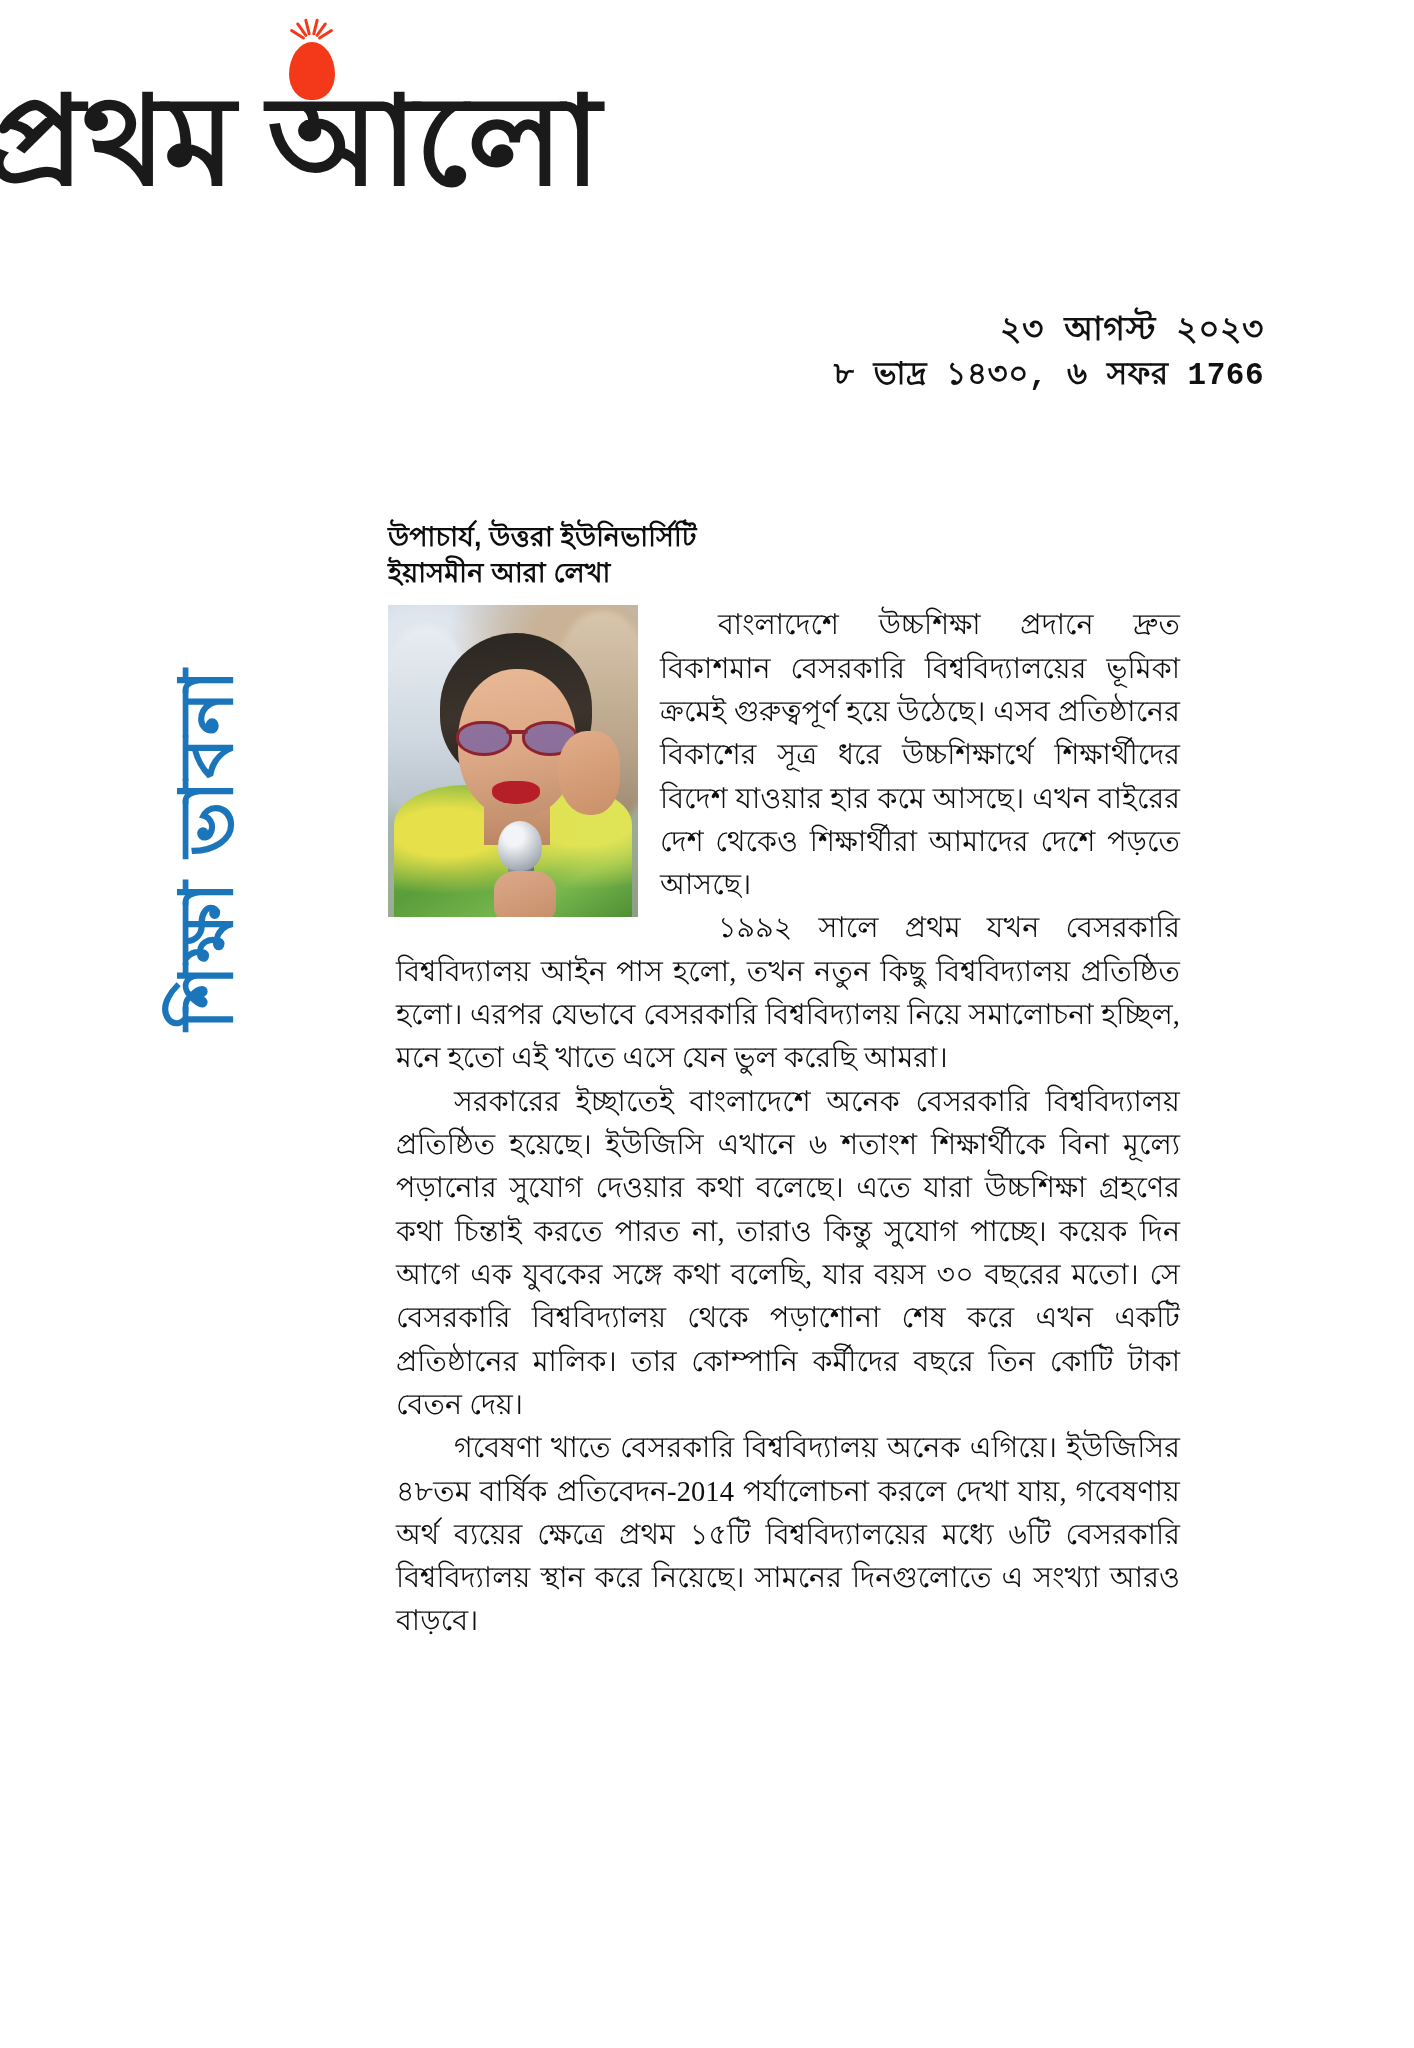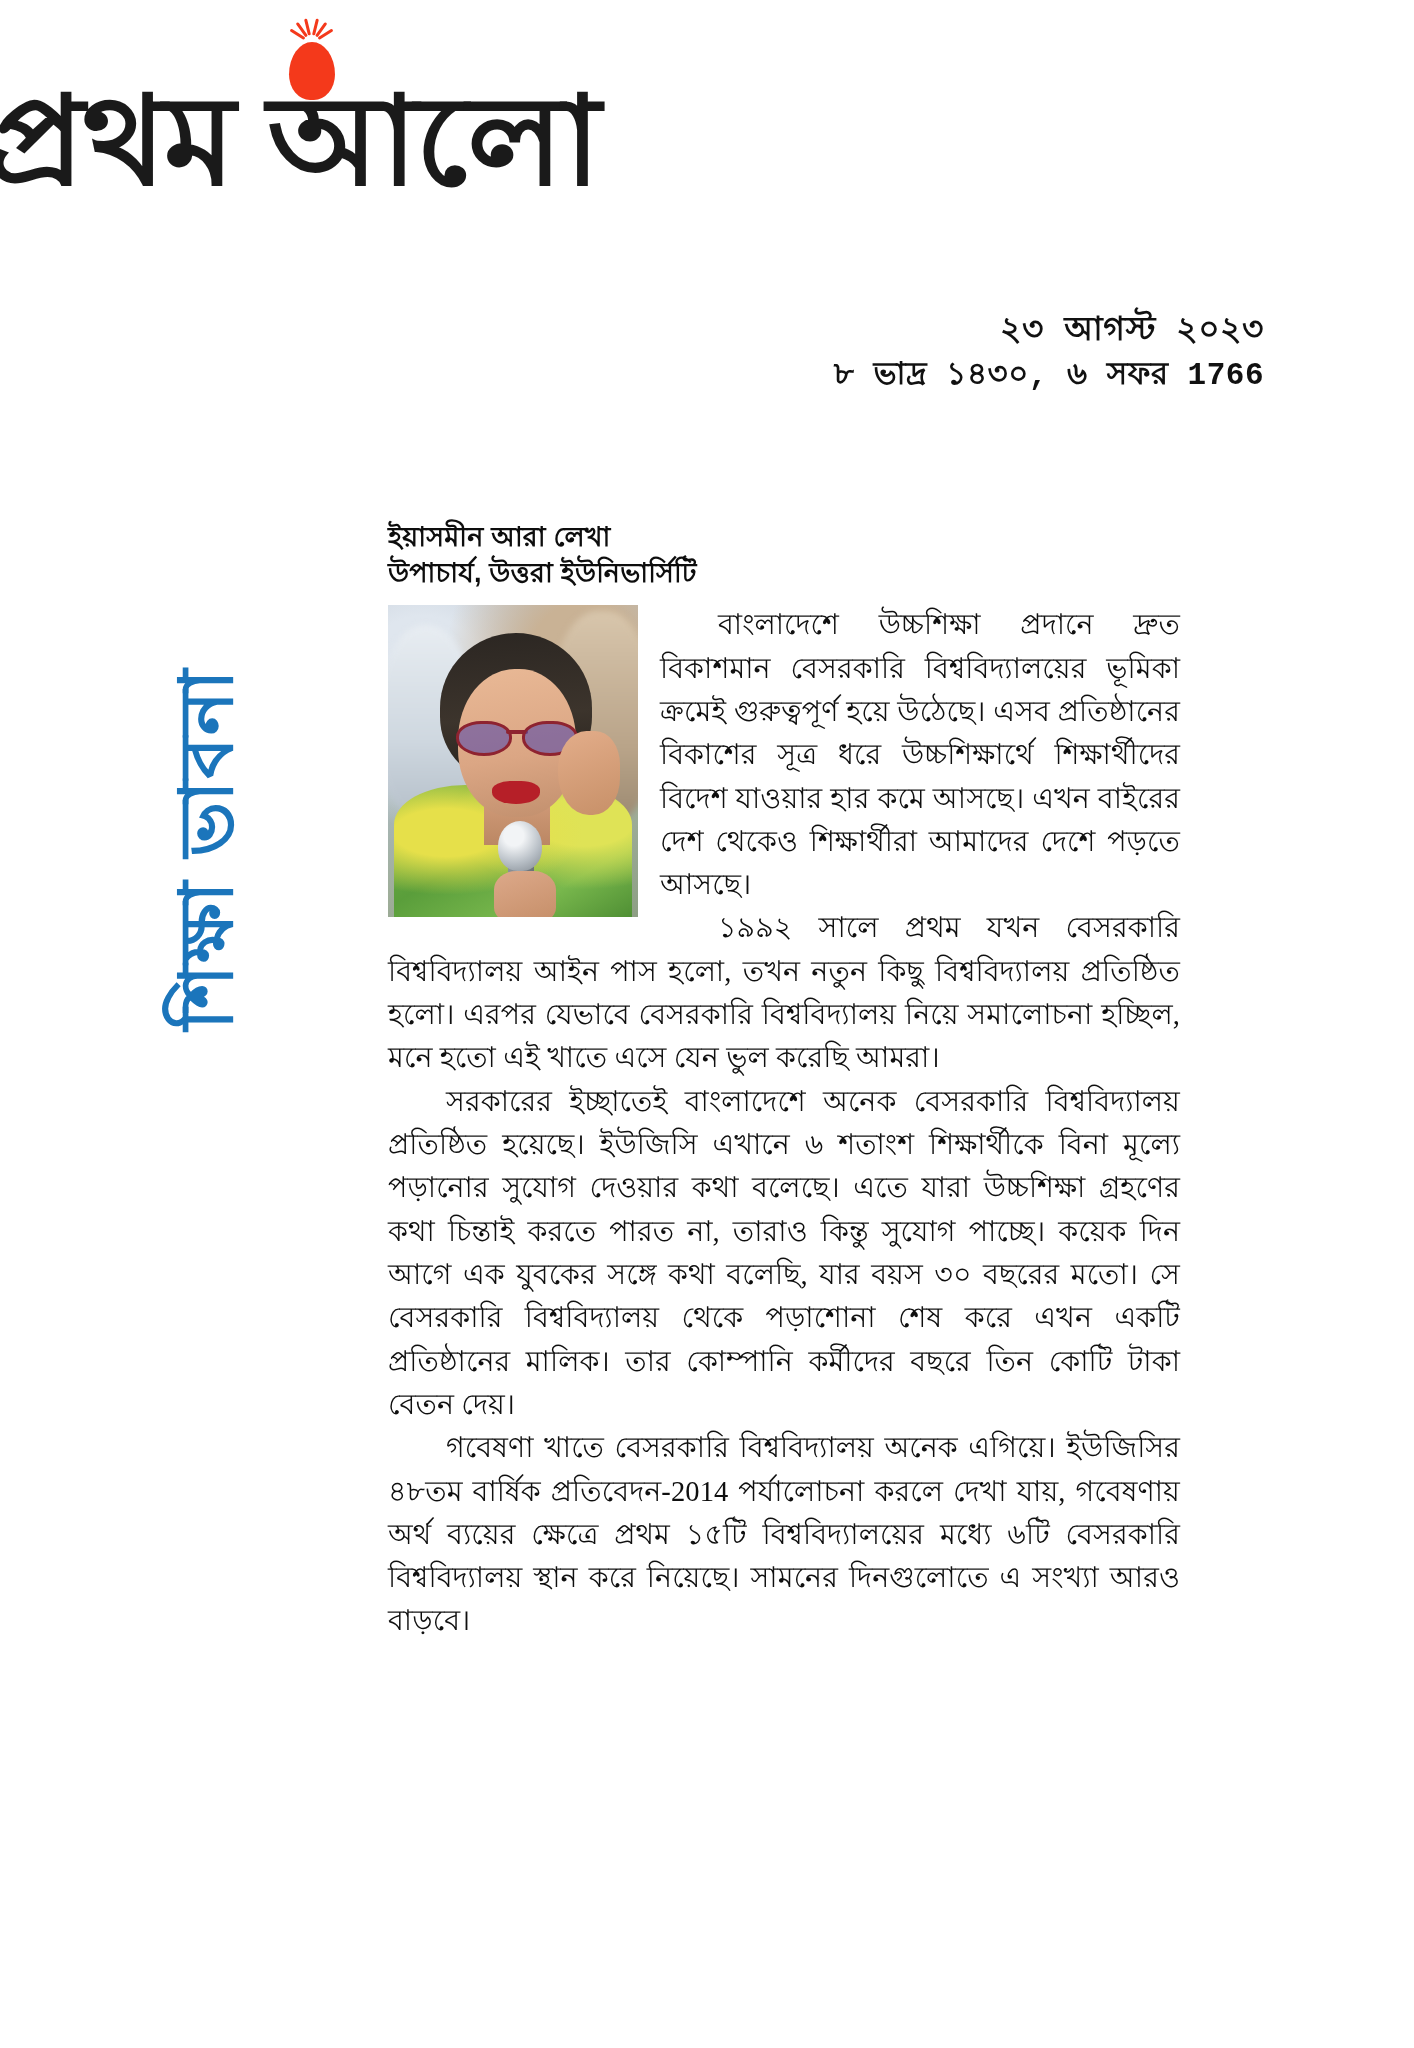--- a/index.html
+++ b/index.html
@@ -232,20 +232,21 @@
     margin: 0;
     letter-spacing: 0.1px;
   }
 
   .body-text + .body-text {
     margin-top: 0;
   }
 
   .body-text.indent {
     text-indent: 58px;
+    margin-left: 8px;
   }
 
   
   .vertical-label {
     position: absolute;
     left: 170px;
     top: 1030px;
     width: 520px;
     transform: rotate(-90deg);
     transform-origin: left top;
@@ -281,22 +282,22 @@
   <div class="date-block">
     <div class="date-line-1">২৩ আগস্ট ২০২৩</div>
     <div class="date-line-2">৮ ভাদ্র ১৪৩০, ৬ সফর 1766</div>
   </div>
 
   <div class="vertical-label">শিক্ষা ভাবনা</div>
 
   <div class="article">
 
     <div class="byline">
+      <div>উপাচার্য, উত্তরা ইউনিভার্সিটি</div>
       <div>ইয়াসমীন আরা লেখা</div>
-      <div>উপাচার্য, উত্তরা ইউনিভার্সিটি</div>
     </div>
 
     <div class="photo">
       <span class="ph-bg"></span>
       <span class="ph-crowd-l"></span>
       <span class="ph-crowd-r"></span>
       <span class="ph-scarf"></span>
       <span class="ph-hair"></span>
       <span class="ph-neck"></span>
       <span class="ph-face"></span>

